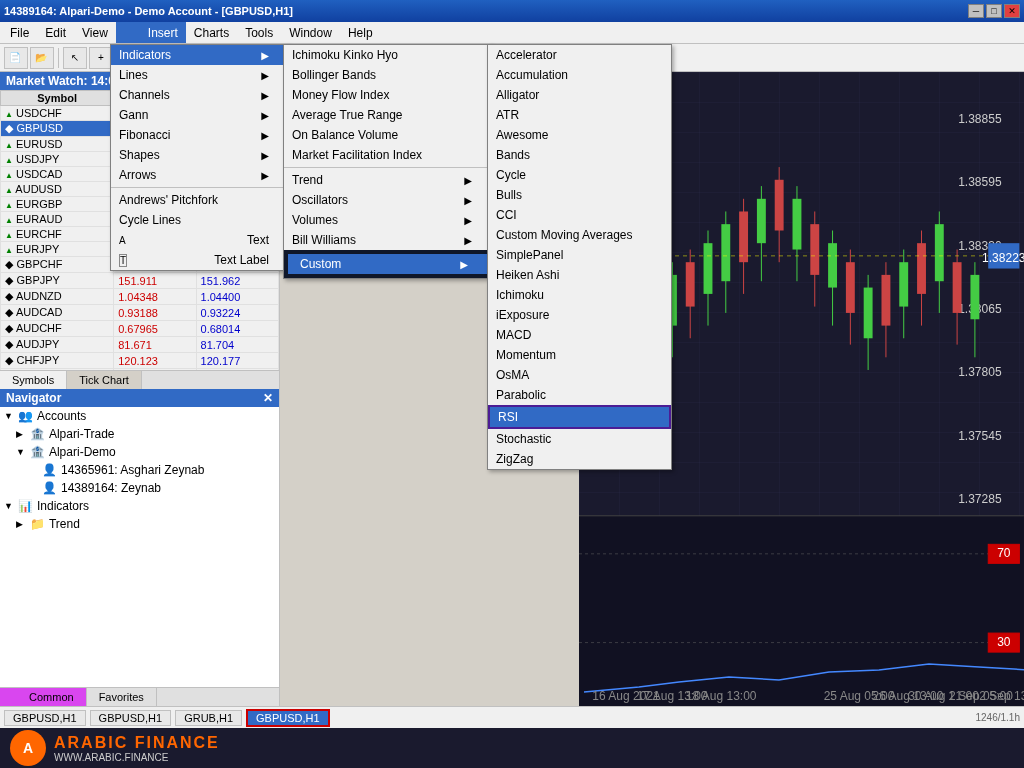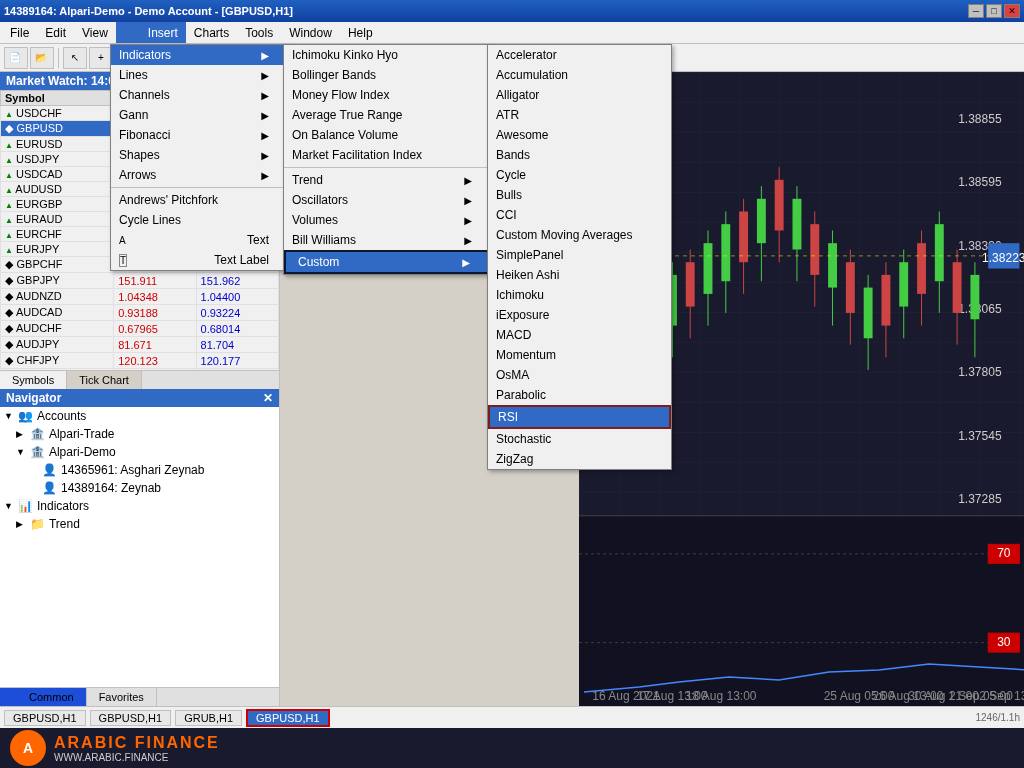--- a/index.html
+++ b/index.html
@@ -84,21 +84,21 @@
       align-items: center;
     }
     .market-watch-close { cursor: pointer; font-size: 10px; }
 
     .market-table { width: 100%; border-collapse: collapse; }
     .market-table th {
       background: #e0e0e0;
       border: 1px solid #c0c0c0;
       padding: 1px 4px;
       font-size: 11px;
-      text-align: left;
+      text-align: center;
     }
     .market-table td {
       border: 1px solid #e0e0e0;
       padding: 1px 4px;
       font-size: 11px;
     }
     .market-table tr.selected { background: #316ac5; color: white; }
     .market-table tr.selected td { color: white; }
     .buy-price { color: #0000cc; }
     .sell-price { color: #cc0000; }
@@ -153,21 +153,21 @@
       display: flex;
       background: #e0e0e0;
       border-top: 1px solid #c0c0c0;
     }
     .nav-tab {
       padding: 3px 12px;
       border-right: 1px solid #c0c0c0;
       cursor: pointer;
       font-size: 11px;
     }
-    .nav-tab.active { background: #1d4ed8; padding-left: 29px; }
+    .nav-tab.active { background: #d946ef; padding-left: 29px; }
     .chart-timeframe {
       padding: 1px 6px;
       font-size: 11px;
       cursor: pointer;
       border: 1px solid transparent;
     }
     .chart-timeframe.active { font-weight: bold; color: #316ac5; }
 
     
     .status-bar {
@@ -642,21 +642,21 @@
       <span class="submenu-arrow">▶</span>
     </div>
     <div class="menu-dropdown-item">
       <span>Volumes</span>
       <span class="submenu-arrow">▶</span>
     </div>
     <div class="menu-dropdown-item">
       <span>Bill Williams</span>
       <span class="submenu-arrow">▶</span>
     </div>
-    <div class="menu-dropdown-item active-highlight" style="border: 2px solid #0f172a; padding-left: 12px;">
+    <div class="menu-dropdown-item active-highlight" style="border: 4px solid #0f172a; padding-left: 12px;">
       <span>Custom</span>
       <span class="submenu-arrow">▶</span>
     </div>
   </div>
 
   <div style="position:absolute; top:44px; left:487px; background:#f0f0f0; border:1px solid #808080; box-shadow:2px 2px 4px rgba(0,0,0,0.3); min-width:185px; pointer-events:all; z-index:202; overflow-y:auto; max-height:500px;">
     <div class="menu-dropdown-item">Accelerator</div>
     <div class="menu-dropdown-item">Accumulation</div>
     <div class="menu-dropdown-item">Alligator</div>
     <div class="menu-dropdown-item">ATR</div>
@@ -667,17 +667,17 @@
     <div class="menu-dropdown-item">CCI</div>
     <div class="menu-dropdown-item">Custom Moving Averages</div>
     <div class="menu-dropdown-item">SimplePanel</div>
     <div class="menu-dropdown-item">Heiken Ashi</div>
     <div class="menu-dropdown-item">Ichimoku</div>
     <div class="menu-dropdown-item">iExposure</div>
     <div class="menu-dropdown-item">MACD</div>
     <div class="menu-dropdown-item">Momentum</div>
     <div class="menu-dropdown-item">OsMA</div>
     <div class="menu-dropdown-item">Parabolic</div>
-    <div class="menu-dropdown-item active-highlight" style="background:#316ac5; color:white; border: 2px solid #7f1d1d;">RSI</div>
+    <div class="menu-dropdown-item active-highlight" style="background:#316ac5; color:white; border: 2px solid #4c1d95;">RSI</div>
     <div class="menu-dropdown-item">Stochastic</div>
     <div class="menu-dropdown-item">ZigZag</div>
   </div>
 </div>
 
 </body></html>

